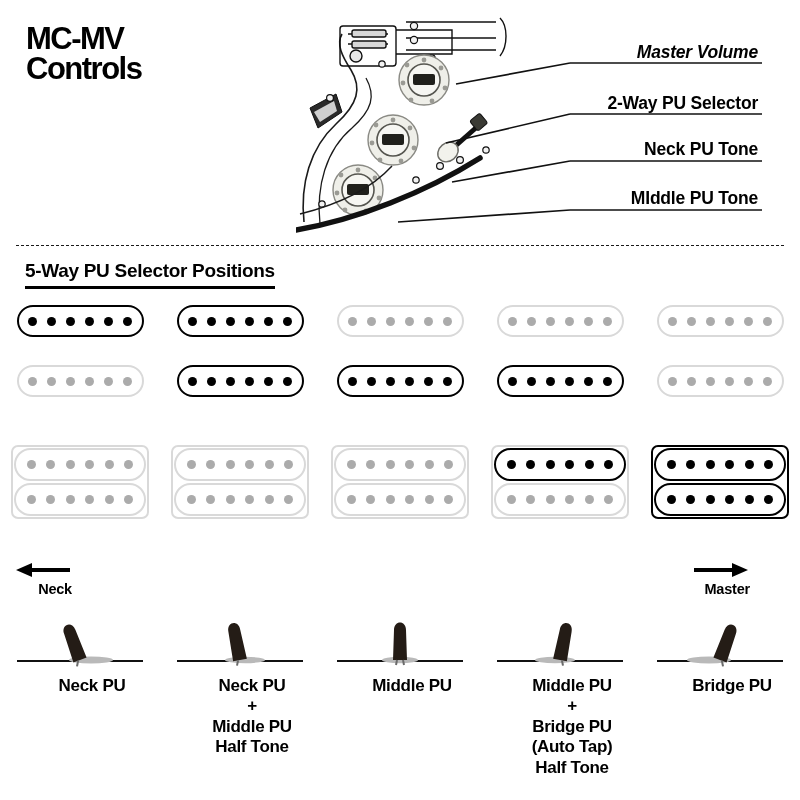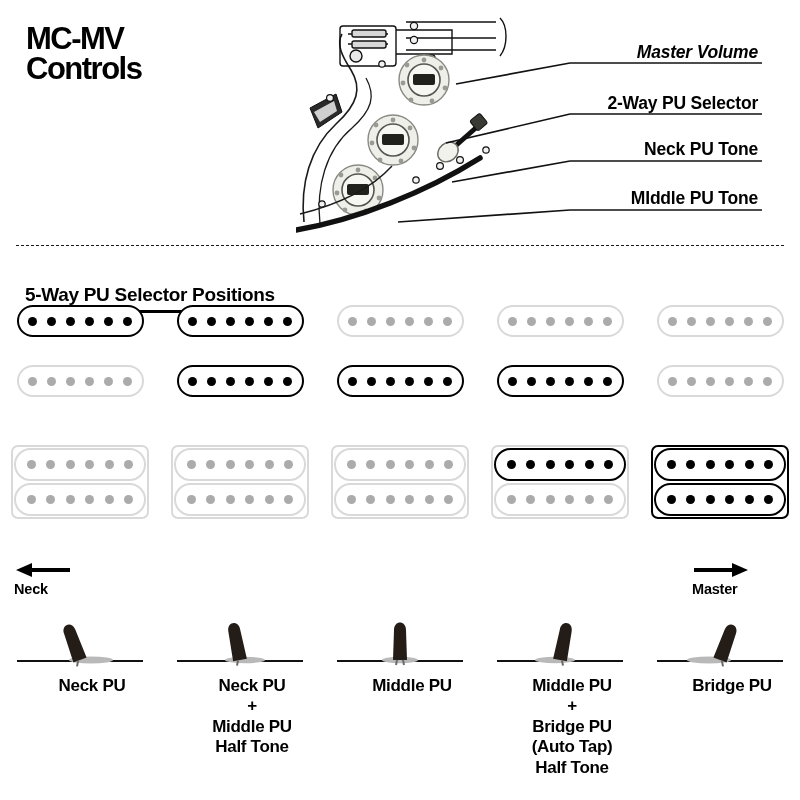--- a/index.html
+++ b/index.html
@@ -52,21 +52,20 @@
   }
 
   
   .section-heading {
     position: absolute; left: 25px; top: 260px;
     font-weight: bold; font-size: 19px;
     letter-spacing: -0.3px;
     color: #000;
     padding-bottom: 4px;
     border-bottom: 3.2px solid #000;
-    margin-top: 24px;
   }
 
   
   .matrix {
     position: absolute; left: 0; top: 305px;
     width: 800px;
   }
   .pu-row { display: flex; width: 800px; }
   .pu-row.r1 { height: 60px; }
   .pu-row.r2 { height: 80px; }
@@ -107,21 +106,21 @@
     flex-direction: column;
     justify-content: space-between;
     align-items: center;
     padding: 1px 0;
   }
   .humbucker.frame-on { border-color: #000; }
   .humbucker .coil { width: 132px; height: 33px; margin: 0 -5px; }
 
   
   .arrows { position: absolute; left: 0; top: 560px; width: 800px; height: 50px; }
-  .arrow-grp { position: absolute; text-align: left; }
+  .arrow-grp { position: absolute; text-align: right; }
   .arrow-grp.left { left: 14px; }
   .arrow-grp.right { left: 692px; }
   .arrow-svg { display: block; margin: 0 auto; }
   .arrow-label {
     font-weight: bold; font-size: 14.5px;
     color: #000; margin-top: 1px;
     letter-spacing: -0.2px;
   }
 
   

